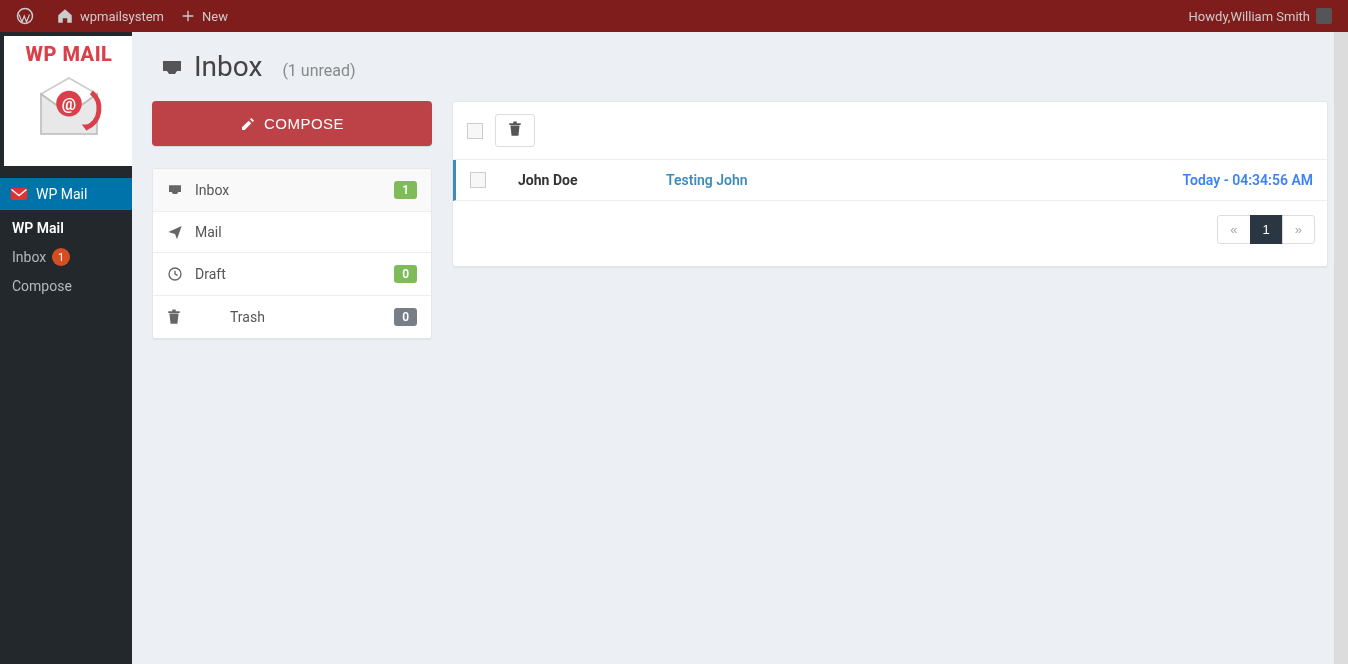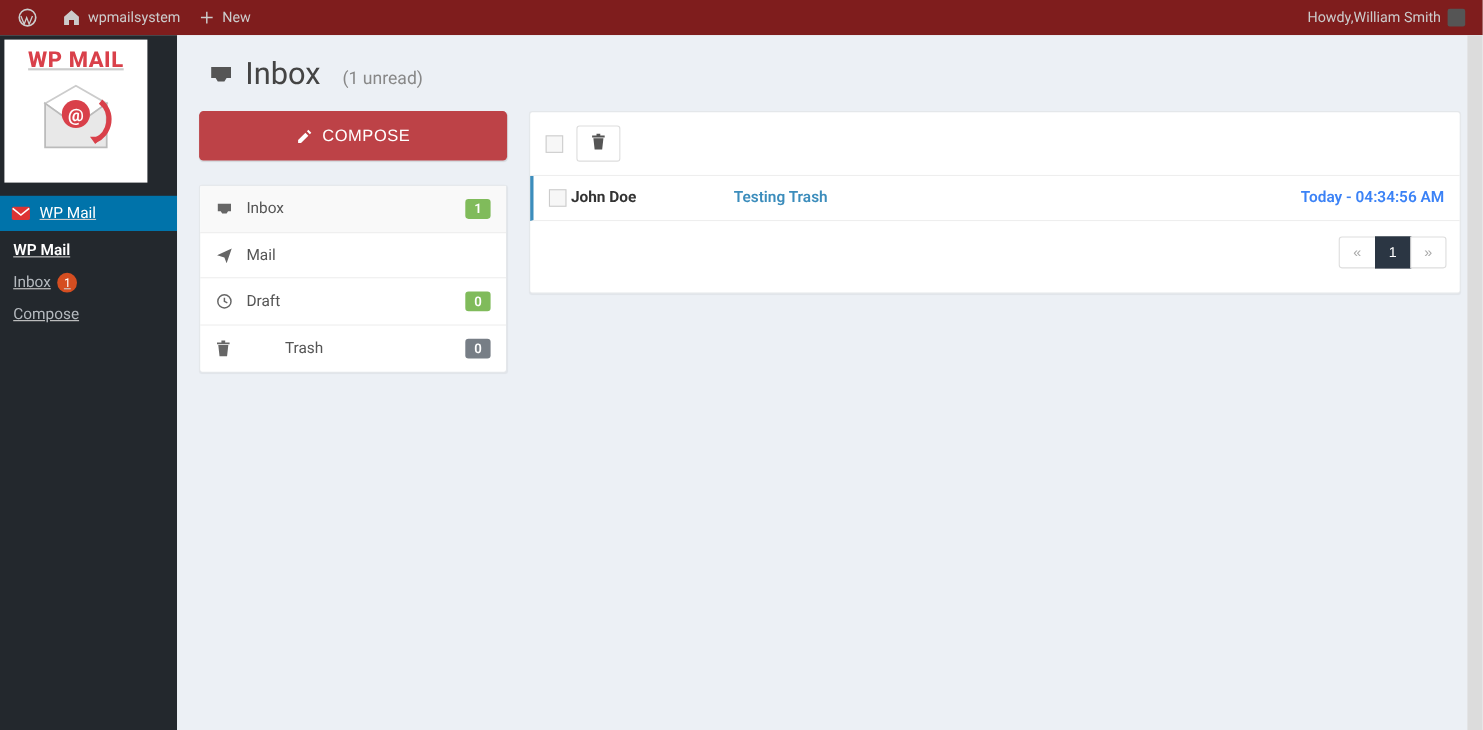--- a/index.html
+++ b/index.html
@@ -33,27 +33,26 @@
     height: 32px;
     color: #ccc;
     cursor: pointer;
   }
   .ab-icon { font-size: 16px; margin-right: 6px; display:inline-flex; align-items:center; }
   .avatar-square { width: 16px; height: 16px; background: #555; margin-left: 6px; border-radius:2px; }
 
   
   .layout { display: flex; height: calc(100% - 32px); }
   .admin-sidebar {
-    width: 161px;
+    width: 132px;
     background: #23282d;
     color: #ccc;
     display: flex;
     flex-direction: column;
     flex-shrink: 0;
-    text-decoration: underline;
   }
   .plugin-logo {
     width: 130px;
     height: 130px;
     margin: 4px 4px 0 4px;
     background: #fff;
     display: flex;
     flex-direction: column;
     align-items: center;
     justify-content: flex-start;
@@ -246,21 +245,21 @@
   }
   .mail-row {
     display: flex;
     align-items: center;
     padding: 12px 14px;
     border-left: 3px solid #3c8dbc;
     font-size: 14px;
     border-bottom: 1px solid #eee;
     cursor: pointer;
   }
-  .mail-sender { font-weight: 700; color: #333; width: 140px; margin-left: 4px; }
+  .mail-sender { font-weight: 700; color: #333; width: 140px; margin-left: 32px; }
   .mail-subject { color: #3c8dbc; font-weight: 600; flex: 1; margin-left: 8px;}
   .mail-time { color: #3b82f6; font-weight: 600; }
 
   .pagination {
     display: flex;
     justify-content: flex-end;
     padding: 14px 12px 22px 12px;
     gap: 0;
   }
   .page-btn {
@@ -440,21 +439,21 @@
                 <span>
                   <svg width="14" height="16" viewBox="0 0 24 28">
                       <path d="M4 8h16l-2 18H6L4 8zM2 4h20v3H2zM9 1h6v3H9z" fill="#555"></path>
                     </svg>
                 </span>
               </button>
             </div>
             <div class="mail-row">
               <div class="checkbox-box"></div>
               <div class="mail-sender">John Doe</div>
-              <div class="mail-subject">Testing Trash</div>
+              <div class="mail-subject">Testing John</div>
               <div class="mail-time">Today - 04:34:56 AM</div>
             </div>
             <div class="pagination">
               <button class="page-btn disabled">«</button>
               <button class="page-btn active">1</button>
               <button class="page-btn disabled">»</button>
             </div>
           </div>
         </div>
       </div>

